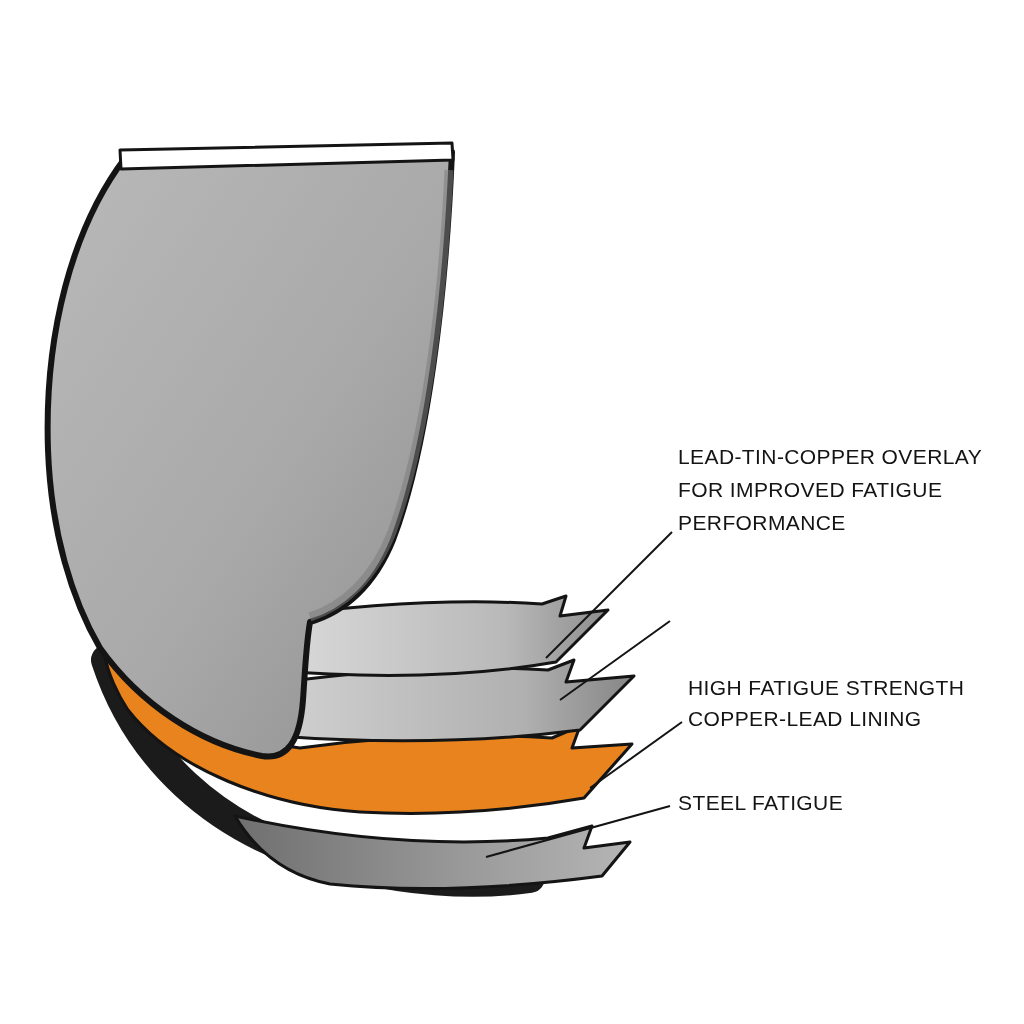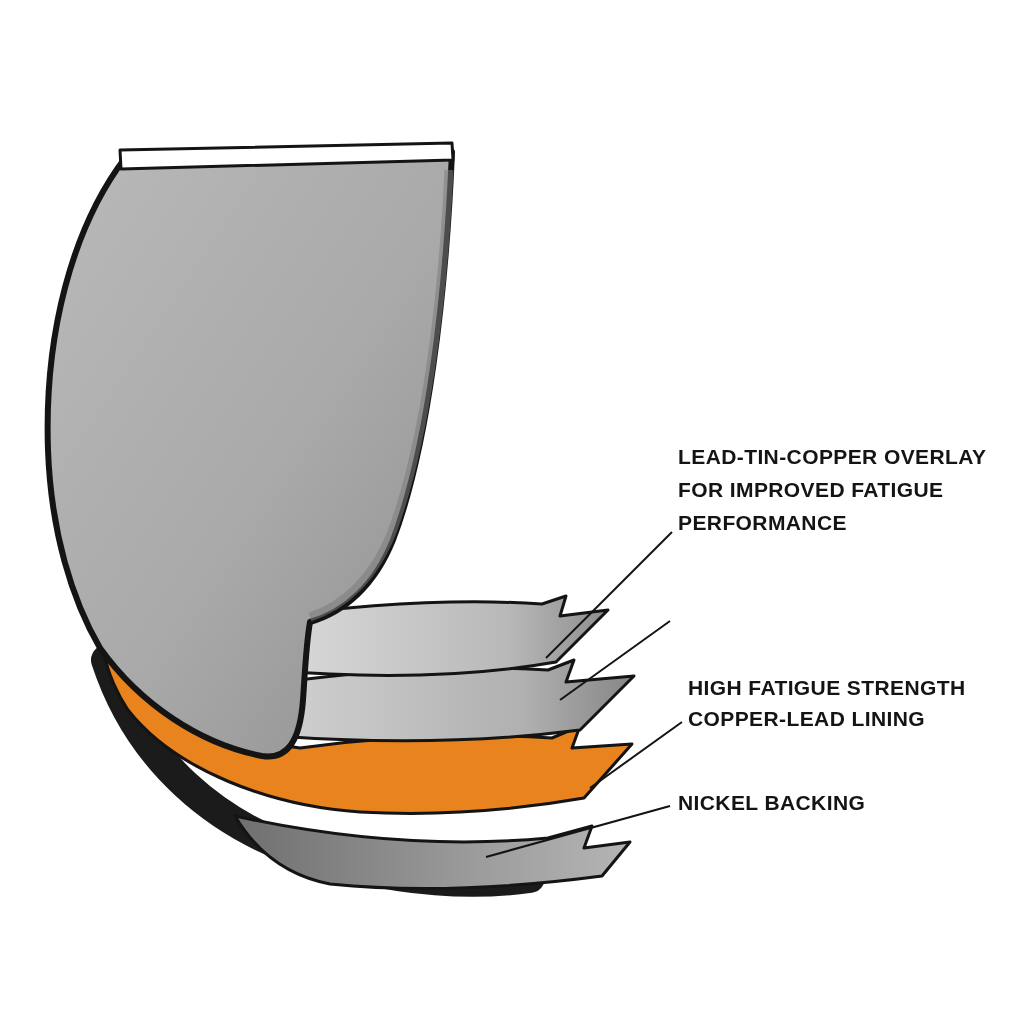--- a/index.html
+++ b/index.html
@@ -18,21 +18,21 @@
   .diagram-svg {
     position: absolute;
     left: 0;
     top: 0;
     width: 1024px;
     height: 1024px;
   }
   .callout {
     position: absolute;
     color: #141414;
-    font-weight: bold;
+    font-weight: normal;
     font-size: 21px;
     line-height: 33px;
     letter-spacing: 0.4px;
     white-space: pre-line;
   }
   .callout.overlay      { left: 678px; top: 440px; width: 340px; }
   .callout.nickel       { left: 678px; top: 597px; width: 340px; }
   .callout.copperlead   { left: 688px; top: 672px; width: 340px; line-height: 31px; }
   .callout.steel        { left: 678px; top: 786px; width: 340px; }
 </style>
@@ -115,15 +115,15 @@
   </svg>
 
   <div class="callout overlay">LEAD-TIN-COPPER OVERLAY
 FOR IMPROVED FATIGUE
 PERFORMANCE</div>
 
 
   <div class="callout copperlead">HIGH FATIGUE STRENGTH
 COPPER-LEAD LINING</div>
 
-  <div class="callout steel">NICKEL BACKING</div>
+  <div class="callout steel">STEEL FATIGUE</div>
 
 </div>
 
 </body></html>

